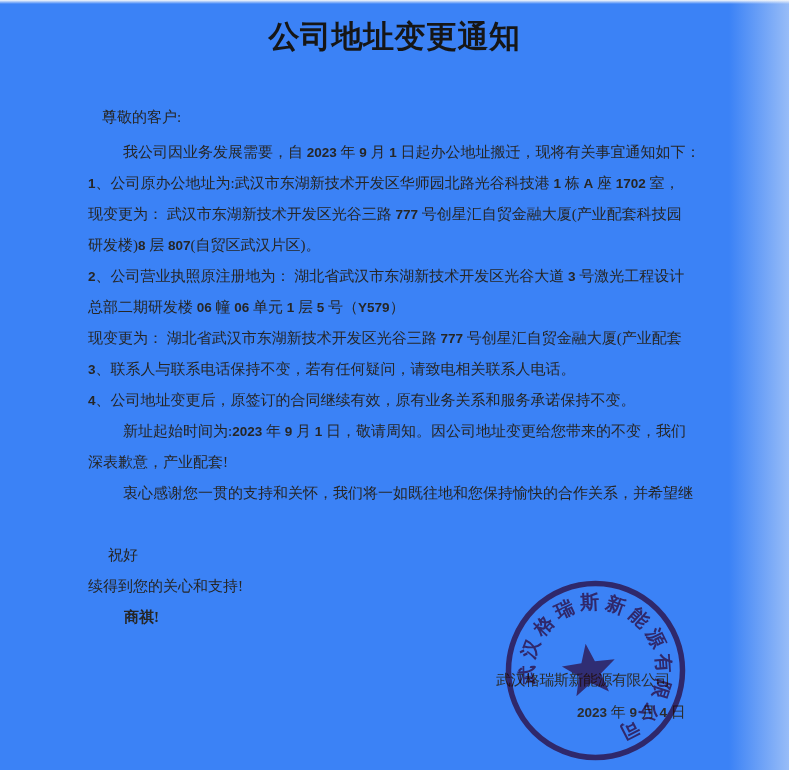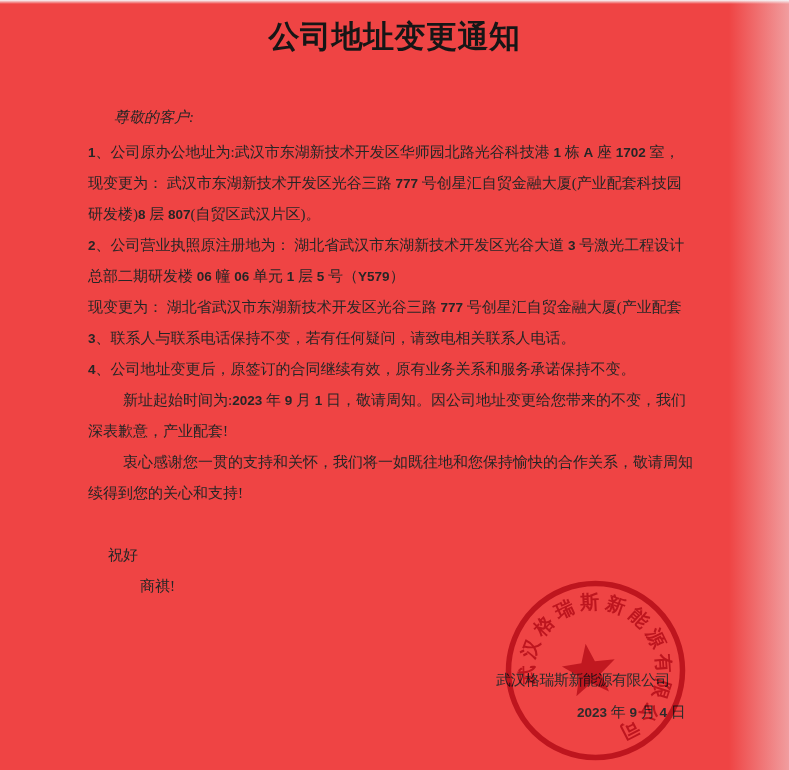--- a/index.html
+++ b/index.html
@@ -5,21 +5,21 @@
   html, body { margin: 0; padding: 0; }
   body {
     width: 789px; height: 770px;
     background: #ffffff;
     font-family: "Liberation Serif", "DejaVu Serif", serif;
     overflow: hidden;
     position: relative;
   }
   .page {
     position: absolute; inset: 0;
-    background: #ef4444;
+    background: #3b82f6;
   }
   
   .page::before {
     content: ""; position: absolute; left: 0; top: 0; right: 0; height: 4px;
     background: linear-gradient(#f7f9fb, rgba(255,255,255,0));
     pointer-events: none;
   }
   .page::after {
     content: ""; position: absolute; top: 0; bottom: 0; right: 0; width: 60px;
     background: linear-gradient(90deg, rgba(255,255,255,0), rgba(243,246,249,0.5));
@@ -34,24 +34,24 @@
     letter-spacing: 0.5px;
   }
   .content {
     position: absolute; left: 88px; top: 102px;
     color: #262626;
     font-size: 15px;
     white-space: nowrap;
   }
   .line { height: 31px; line-height: 31px; }
   .line b { font-family: "Liberation Sans", "DejaVu Sans", sans-serif; font-size: 13.5px; font-weight: bold; }
-  .salutation { margin-left: 26px; margin-bottom: 4px; font-style: italic; }
+  .salutation { margin-left: 14px; margin-bottom: 4px; }
   .indent { text-indent: 35px; }
   .wish { margin-top: 31px; margin-left: 20px; }
-  .regards { margin-left: 52px; }
+  .regards { margin-left: 36px; font-weight: bold; }
   .sig-company {
     position: absolute; left: 496px; top: 671px;
     font-size: 15px; letter-spacing: -0.5px; color: #2c2c2c;
     white-space: nowrap;
   }
   .sig-date {
     position: absolute; left: 577px; top: 703px;
     font-size: 15px; color: #2c2c2c; white-space: nowrap;
   }
   .sig-date b, .sig-company b { font-family: "Liberation Sans", "DejaVu Sans", sans-serif; font-size: 13.5px; font-weight: bold; }
@@ -64,33 +64,34 @@
 </style>
 </head>
 <body>
 
 <div class="page">
 
   <h1 class="doc-title">公司地址变更通知</h1>
 
   <div class="content">
     <div class="line salutation">尊敬的客户:</div>
+    <div class="line indent">我公司因业务发展需要，自 <b>2023</b> 年 <b>9</b> 月 <b>1</b> 日起办公地址搬迁，现将有关事宜通知如下：</div>
     <div class="line"><b>1</b>、公司原办公地址为:武汉市东湖新技术开发区华师园北路光谷科技港 <b>1</b> 栋 <b>A</b> 座 <b>1702</b> 室，</div>
     <div class="line">现变更为： 武汉市东湖新技术开发区光谷三路 <b>777</b> 号创星汇自贸金融大厦(产业配套科技园</div>
     <div class="line">研发楼)<b>8</b> 层 <b>807</b>(自贸区武汉片区)。</div>
     <div class="line"><b>2</b>、公司营业执照原注册地为： 湖北省武汉市东湖新技术开发区光谷大道 <b>3</b> 号激光工程设计</div>
     <div class="line">总部二期研发楼 <b>06</b> 幢 <b>06</b> 单元 <b>1</b> 层 <b>5</b> 号（<b>Y579</b>）</div>
     <div class="line">现变更为： 湖北省武汉市东湖新技术开发区光谷三路 <b>777</b> 号创星汇自贸金融大厦(产业配套</div>
     <div class="line"><b>3</b>、联系人与联系电话保持不变，若有任何疑问，请致电相关联系人电话。</div>
     <div class="line"><b>4</b>、公司地址变更后，原签订的合同继续有效，原有业务关系和服务承诺保持不变。</div>
     <div class="line indent">新址起始时间为:<b>2023</b> 年 <b>9</b> 月 <b>1</b> 日，敬请周知。因公司地址变更给您带来的不变，我们</div>
     <div class="line">深表歉意，产业配套!</div>
-    <div class="line indent">衷心感谢您一贯的支持和关怀，我们将一如既往地和您保持愉快的合作关系，敬请周知</div>
+    <div class="line indent">衷心感谢您一贯的支持和关怀，我们将一如既往地和您保持愉快的合作关系，并希望继</div>
+    <div class="line wish">祝好</div>
     <div class="line">续得到您的关心和支持!</div>
-    <div class="line wish">祝好</div>
     <div class="line regards">商祺!</div>
   </div>
 
   <div class="sig-company">武汉格瑞斯新能源有限公司</div>
   <div class="sig-date"><b>2023</b> 年 <b>9</b> 月 <b>4</b> 日</div>
 
   <svg class="stamp" viewBox="0 0 185 185" xmlns="http://www.w3.org/2000/svg">
     <defs>
       <path id="stamp-text-circle" d="M 34.2 113.7 A 62 62 0 1 1 150.8 71.3 A 62 62 0 1 1 34.2 113.7"></path>
     </defs>

